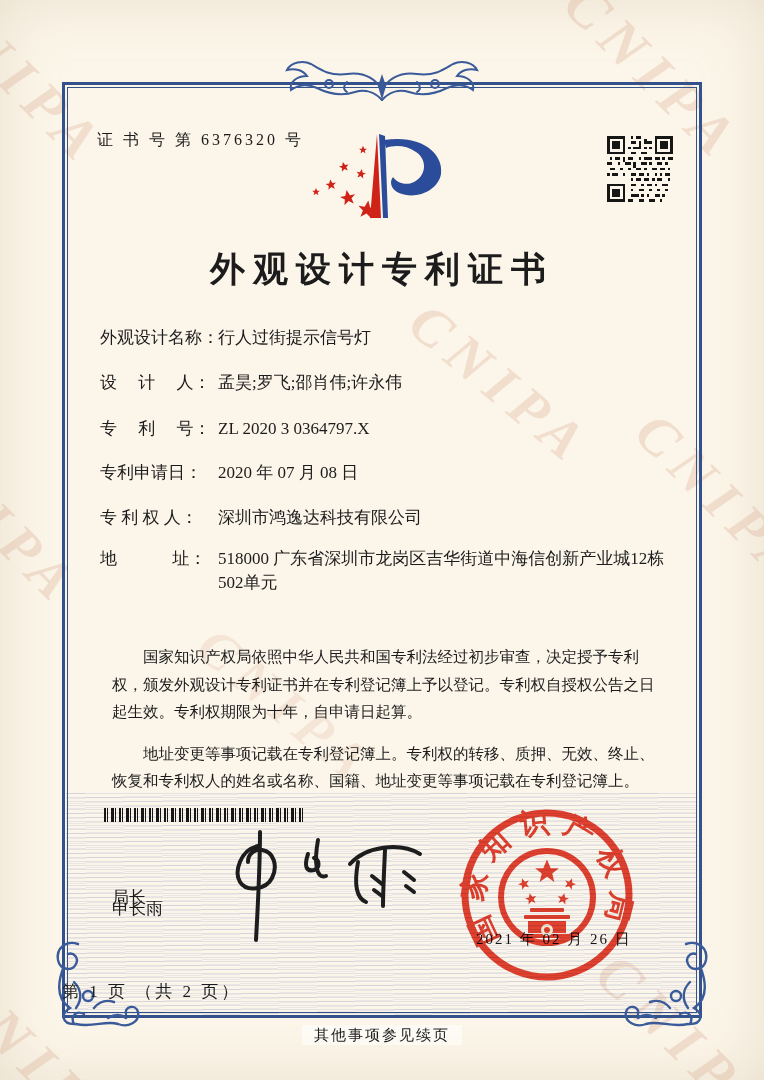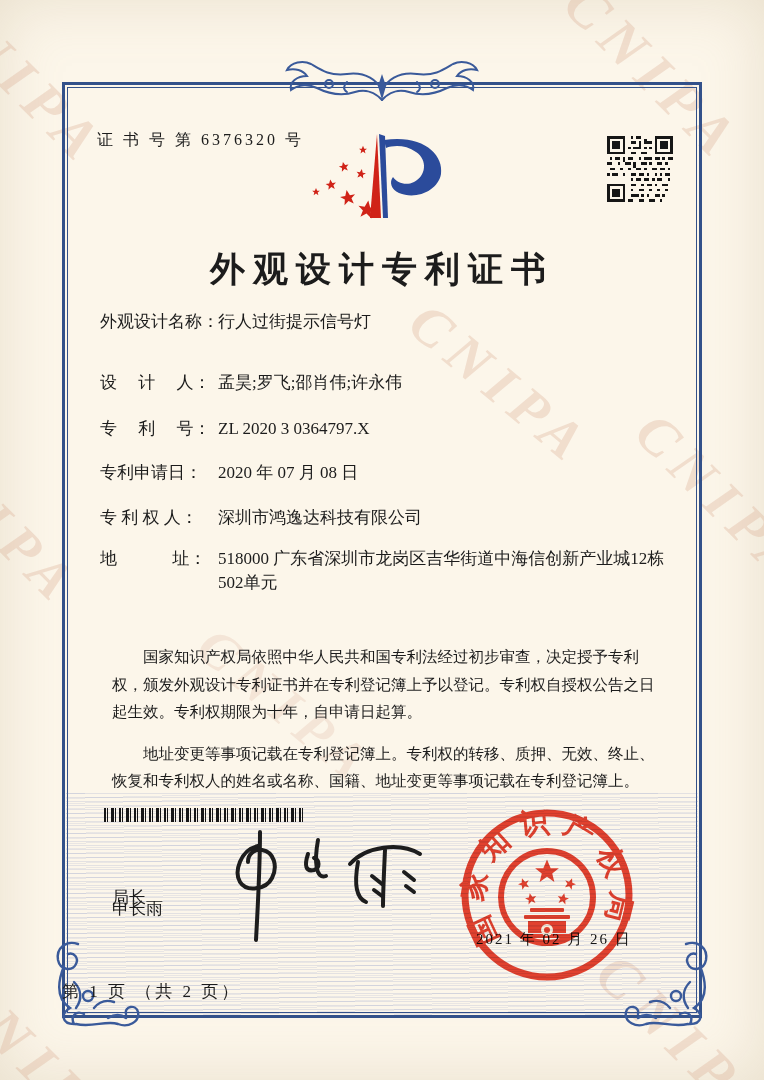--- a/index.html
+++ b/index.html
@@ -35,21 +35,21 @@
   .ornament{position:absolute;pointer-events:none;}
   
   .cert-no{position:absolute;left:97px;top:130px;font-size:16px;letter-spacing:3px;}
   .title{
     position:absolute;left:0;right:0;top:229px;margin:17px;text-align:center;
     font-size:35px;font-weight:bold;letter-spacing:8px;
   }
   .field-row{position:absolute;left:100px;font-size:17px;line-height:24px;width:588px;}
   .field-label{display:inline-block;width:118px;vertical-align:top;white-space:nowrap;}
   .field-value{display:inline-block;width:455px;vertical-align:top;}
-  .row-0{top:310px}.row-1{top:371px}.row-2{top:417px}.row-3{top:461px}
+  .row-0{top:326px}.row-1{top:371px}.row-2{top:417px}.row-3{top:461px}
   .row-4{top:506px}.row-5{top:547px}.row-6{top:595px}
   .pair2{position:absolute;left:298px;top:0;white-space:nowrap;}
   .pair2 .field-label{width:auto;margin-right:4px;}
   .pair2 .field-value{width:auto;}
   .body-text{position:absolute;left:98px;top:629px;width:576px;font-size:15.5px;line-height:1.78;}
   .body-text p{margin:14px;text-indent:2em;}
   .barcode{
     position:absolute;left:104px;top:808px;width:200px;height:14px;
     background:repeating-linear-gradient(90deg,#161616 0 2px,rgba(0,0,0,0) 2px 3px,
       #161616 3px 4px,rgba(0,0,0,0) 4px 7px,#161616 7px 10px,rgba(0,0,0,0) 10px 11px,
@@ -232,14 +232,17 @@
       <rect x="78" y="108" width="34" height="4" rx="1"></rect>
       <rect x="72" y="115" width="46" height="4" rx="1"></rect>
       <rect x="76" y="121" width="38" height="12"></rect>
       <rect x="70" y="134" width="50" height="4"></rect>
       <circle cx="95" cy="130" r="6" fill="#fcf6ea"></circle>
       <circle cx="95" cy="130" r="3"></circle>
     </g>
   </svg>
 
   <div class="page-info">第 1 页 （共 2 页）</div>
+  <div class="cont-note">
+    <span>其他事项参见续页</span>
+  </div>
 
 </div>
 
 </body></html>

